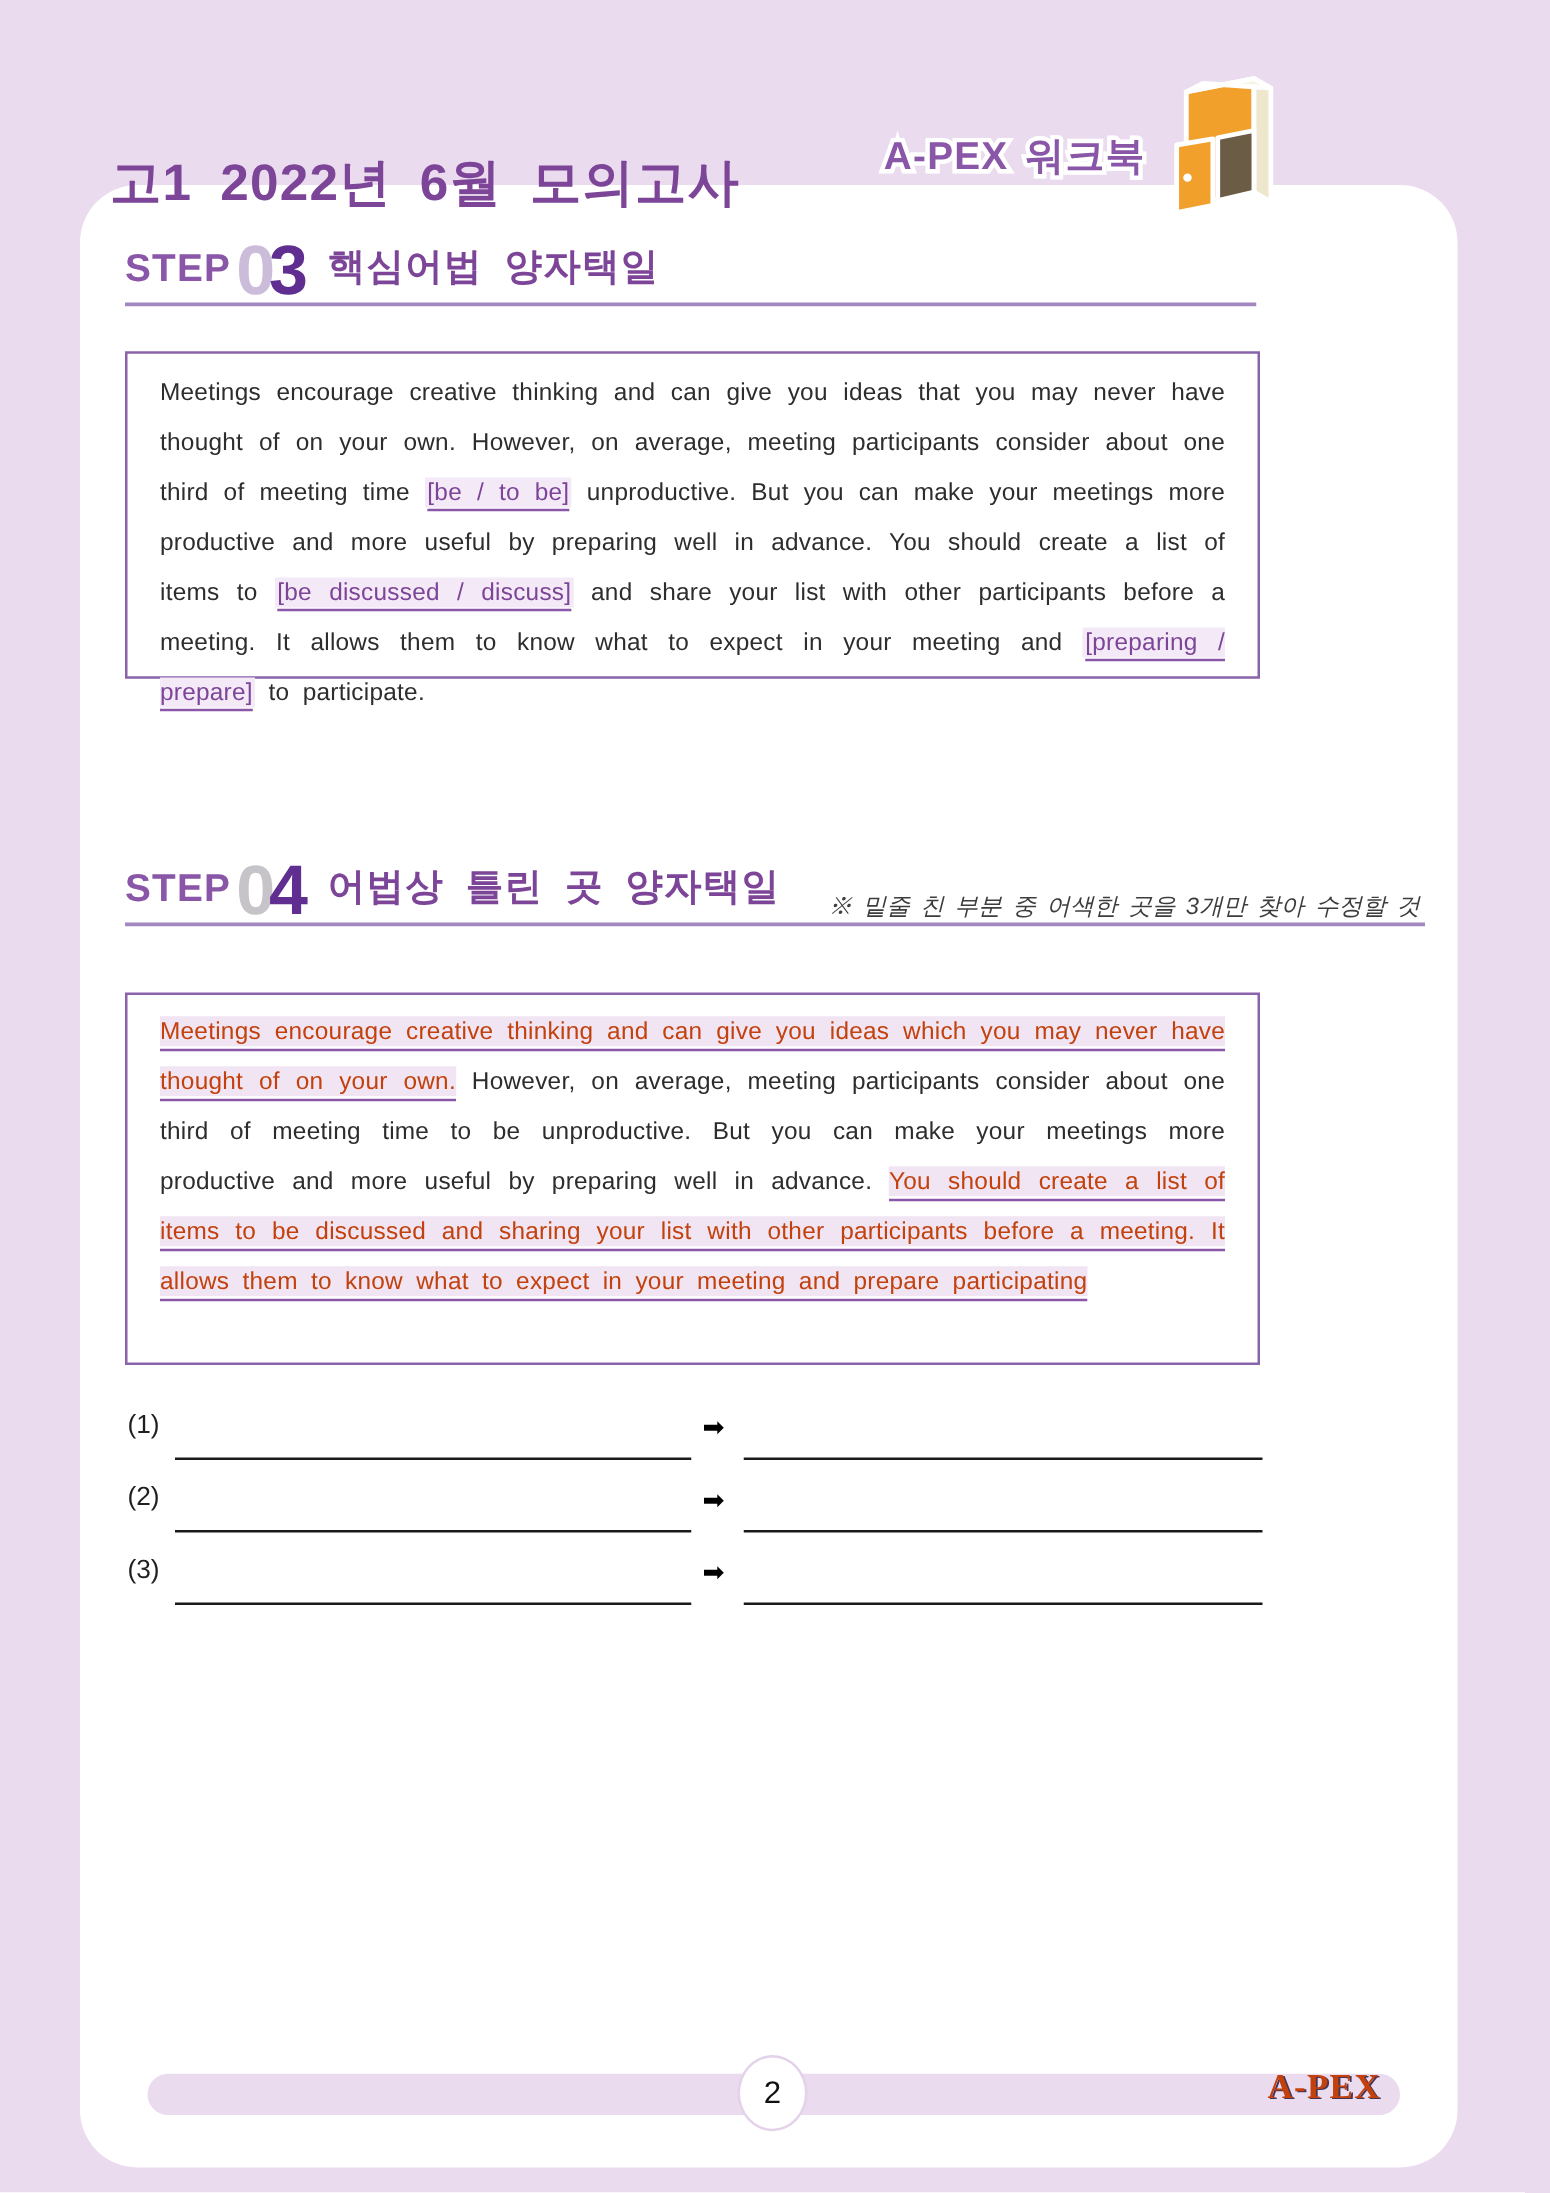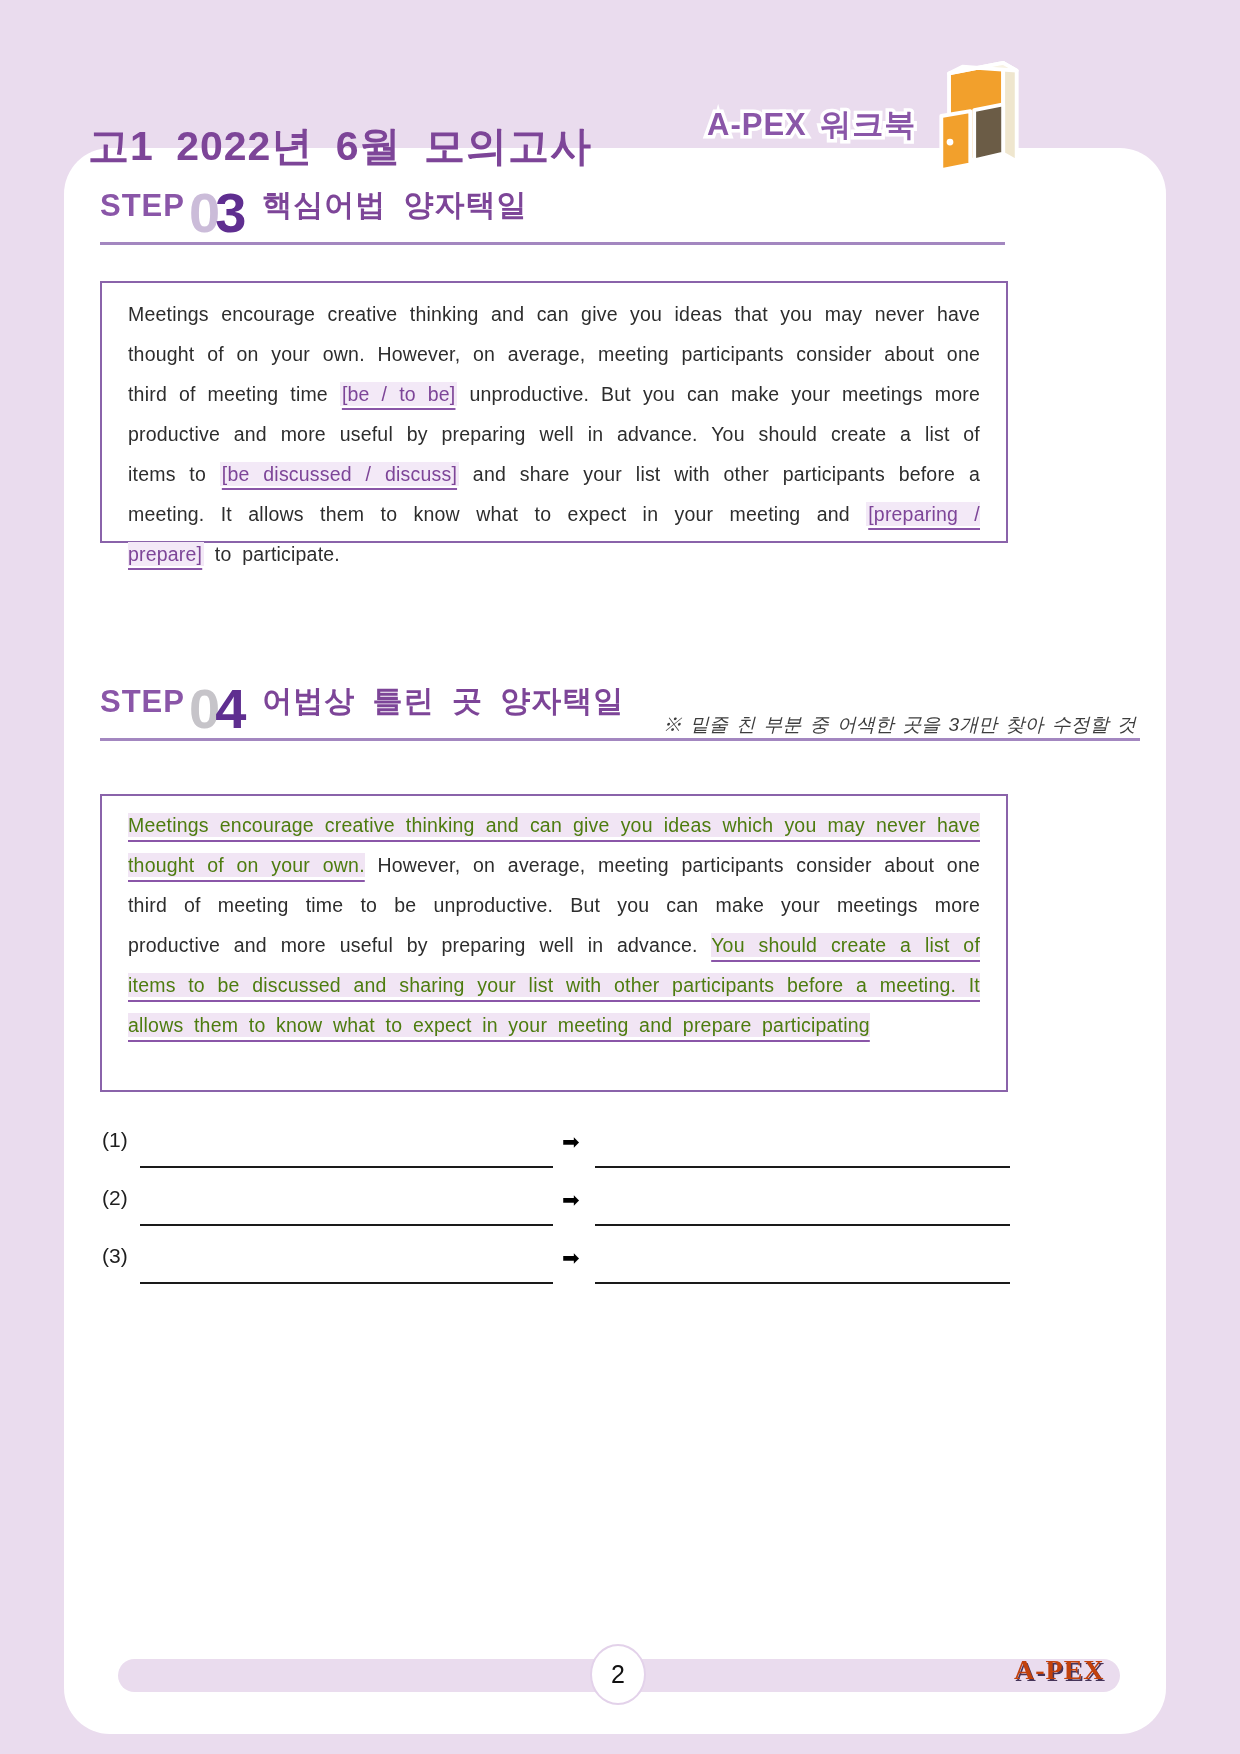--- a/index.html
+++ b/index.html
@@ -11,42 +11,42 @@
   
   .hdr-title{position:absolute;left:88px;top:92px;font-size:41px;font-weight:800;
              color:#7d4598;letter-spacing:1px;word-spacing:10px;margin-top:27px;}
   .hdr-brand{position:absolute;left:707px;top:104px;font-size:31px;font-weight:800;
              color:#8a56a8;letter-spacing:1px;word-spacing:4px;
              -webkit-text-stroke:7px #fff;paint-order:stroke fill;}
   .book-icon{position:absolute;left:925px;top:58px;width:108px;height:116px;}
 
   
   .step-hdr{position:absolute;left:100px;height:52px;border-bottom:3px solid #a387c0;
-            display:flex;align-items:flex-start;}
+            display:flex;align-items:center;}
   .step-word{font-size:31px;font-weight:900;color:#8a56a8;letter-spacing:1px;
              -webkit-text-stroke:1.5px #fff;paint-order:stroke fill;
              line-height:1;padding-bottom:4px;}
   .num-zero{font-size:56px;font-weight:900;line-height:0.82;margin-left:4px;}
   .zero-lav{color:#cbbcd9;}
   .zero-gray{color:#c6c4c9;}
   .num-digit{font-size:56px;font-weight:900;color:#5f2e90;line-height:0.82;margin-left:-5px;}
   .step-title{font-size:30px;font-weight:800;color:#7d4598;letter-spacing:1px;
               word-spacing:8px;margin-left:16px;line-height:1;padding-bottom:4px;}
   .step-note{position:absolute;right:4px;bottom:0;font-size:19px;font-style:italic;
              color:#3d3d3d;word-spacing:3px;}
 
   
   .pbox{position:absolute;left:100px;width:908px;box-sizing:border-box;
         border:2px solid #8a63aa;background:#fff;padding:11px 26px;
         font-size:19.5px;line-height:40px;color:#2d2d2d;text-align:justify;
         word-spacing:5px;letter-spacing:0.2px;margin-top:24px;}
   .choice{color:#7d4598;background:#f3e9f7;text-decoration:underline;
           text-decoration-color:#8a56a8;text-decoration-thickness:2px;
           text-underline-offset:7px;padding:1px 2px;}
-  .uline{color:#4d7c0f;background:#f1e5f4;text-decoration:underline;
+  .uline{color:#c2410c;background:#f1e5f4;text-decoration:underline;
          text-decoration-color:#8a56a8;text-decoration-thickness:2px;
          text-underline-offset:8px;padding:1px 0;}
 
   
   .ans-row{position:absolute;left:100px;width:912px;height:40px;}
   .ans-label{position:absolute;left:2px;top:0;font-size:21px;color:#1f1f1f;}
   .ans-line{position:absolute;bottom:0;border-bottom:2px solid #1a1a1a;height:0;}
   .ans-line.l1{left:40px;width:413px;}
   .ans-line.l2{left:495px;width:415px;}
   .ans-arrow{position:absolute;left:462px;top:2px;font-size:21px;color:#000;}

